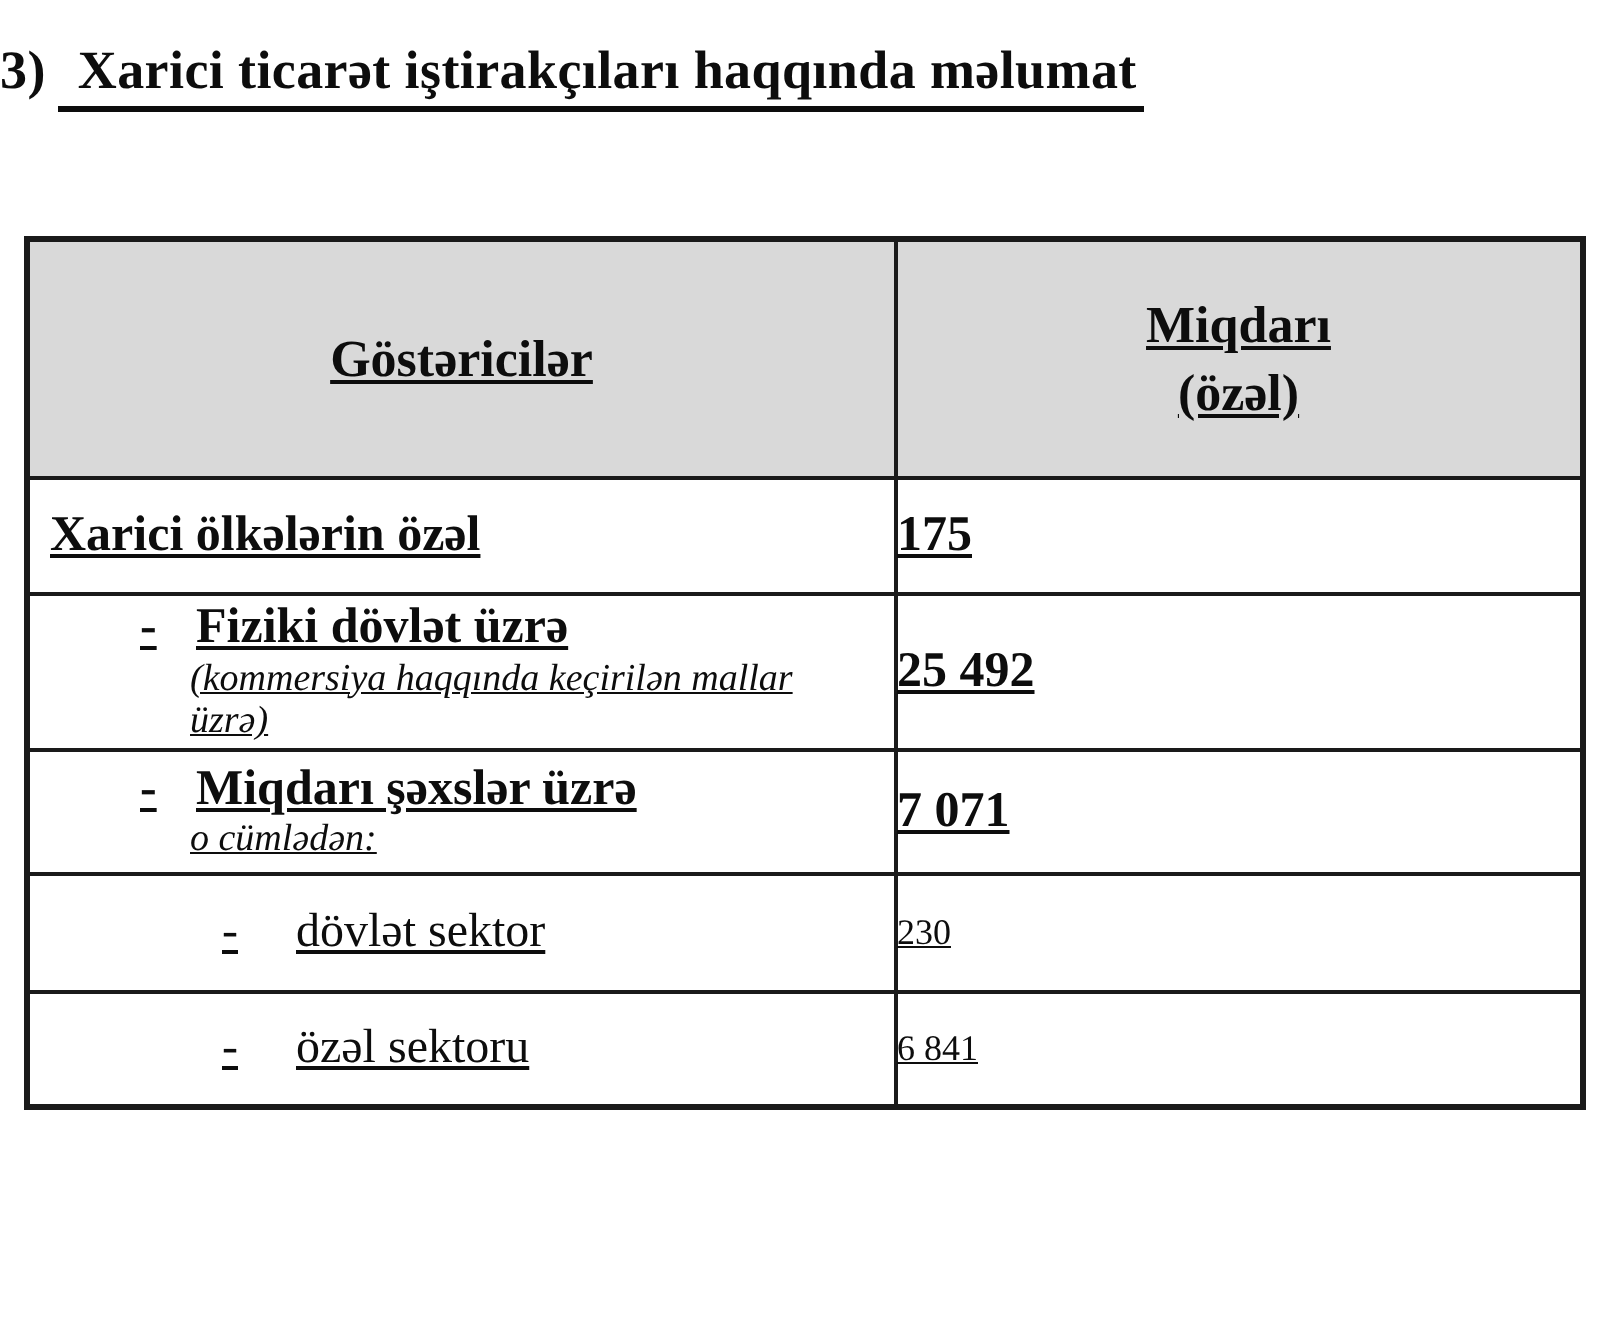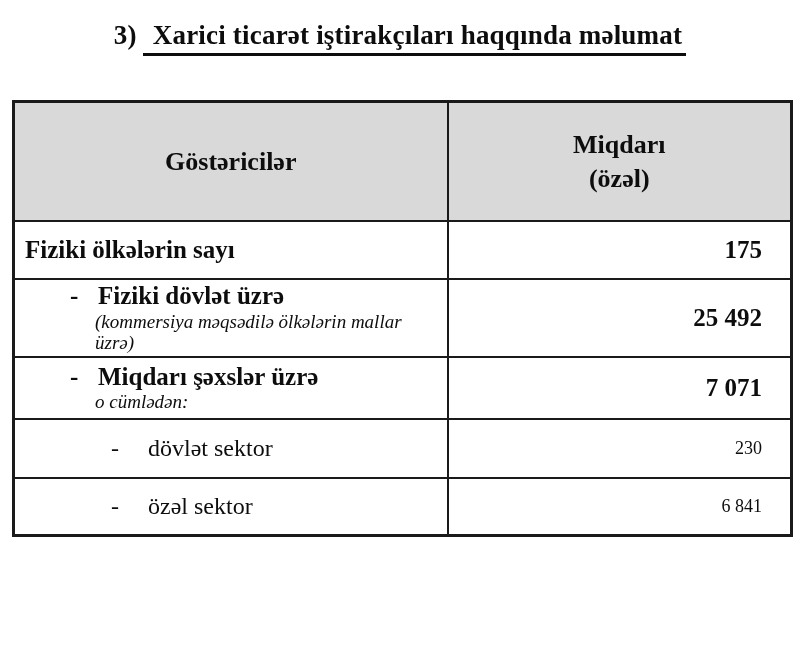--- a/index.html
+++ b/index.html
@@ -14,40 +14,40 @@
     background: #ffffff;
     font-family: "Liberation Serif", "DejaVu Serif", serif;
     color: #0d0d0d;
     overflow: hidden;
   }
   .title {
     position: absolute;
     top: 20px;
     left: 0;
     width: 100%;
-    text-align: center;
     font-size: 27px;
     font-weight: bold;
     letter-spacing: 0.2px;
     white-space: nowrap;
   }
   .title-num {
     margin-right: 6px;
   }
   .title-text {
     border-bottom: 3px solid #0d0d0d;
     padding: 0 4px 3px 10px;
   }
   table.stats {
     position: absolute;
     left: 12px;
-    top: 100px;
+    top: 118px;
     width: 778px;
     border-collapse: collapse;
     table-layout: fixed;
+    text-decoration: underline;
   }
   table.stats, table.stats th, table.stats td {
     border: 2px solid #1a1a1a;
   }
   table.stats {
     border-width: 3px;
   }
   col.c1 { width: 434px; }
   col.c2 { width: 344px; }
   tr.header-row th {
@@ -59,22 +59,21 @@
     vertical-align: middle;
     line-height: 1.3;
     padding: 0;
   }
   td {
     vertical-align: middle;
     padding: 0;
     background: #ffffff;
   }
   td.val {
-    text-align: right;
-    padding-right: 28px;
+    padding-right: 16px;
     font-size: 25px;
     font-weight: bold;
     white-space: nowrap;
   }
   td.val.regular {
     font-weight: normal;
     font-size: 18px;
   }
   .lbl-main {
     font-size: 25px;
@@ -142,33 +141,33 @@
         <th>
           <div>Miqdarı</div>
           <div>(özəl)</div>
         </th>
       </tr>
     </thead>
     <tbody>
 
       <tr class="r1">
         <td>
-          <div class="lbl-main">Fiziki ölkələrin sayı</div>
+          <div class="lbl-main">Xarici ölkələrin özəl</div>
         </td>
         <td class="val">175</td>
       </tr>
 
 
       <tr class="r3">
         <td>
           <div class="dash-line">
             <span class="dash">-</span>
             <span>Fiziki dövlət üzrə</span>
           </div>
-          <div class="sub-italic inset">(kommersiya məqsədilə ölkələrin mallar üzrə)</div>
+          <div class="sub-italic inset">(kommersiya haqqında keçirilən mallar üzrə)</div>
         </td>
         <td class="val">25 492</td>
       </tr>
 
       <tr class="r4">
         <td>
           <div class="dash-line">
             <span class="dash">-</span>
             <span>Miqdarı şəxslər üzrə</span>
           </div>
@@ -184,21 +183,21 @@
             <span>dövlət sektor</span>
           </div>
         </td>
         <td class="val regular">230</td>
       </tr>
 
       <tr class="r6">
         <td>
           <div class="dash-line deep">
             <span class="dash">-</span>
-            <span>özəl sektor</span>
+            <span>özəl sektoru</span>
           </div>
         </td>
         <td class="val regular">6 841</td>
       </tr>
 
     </tbody>
   </table>
 
 </div>
 

